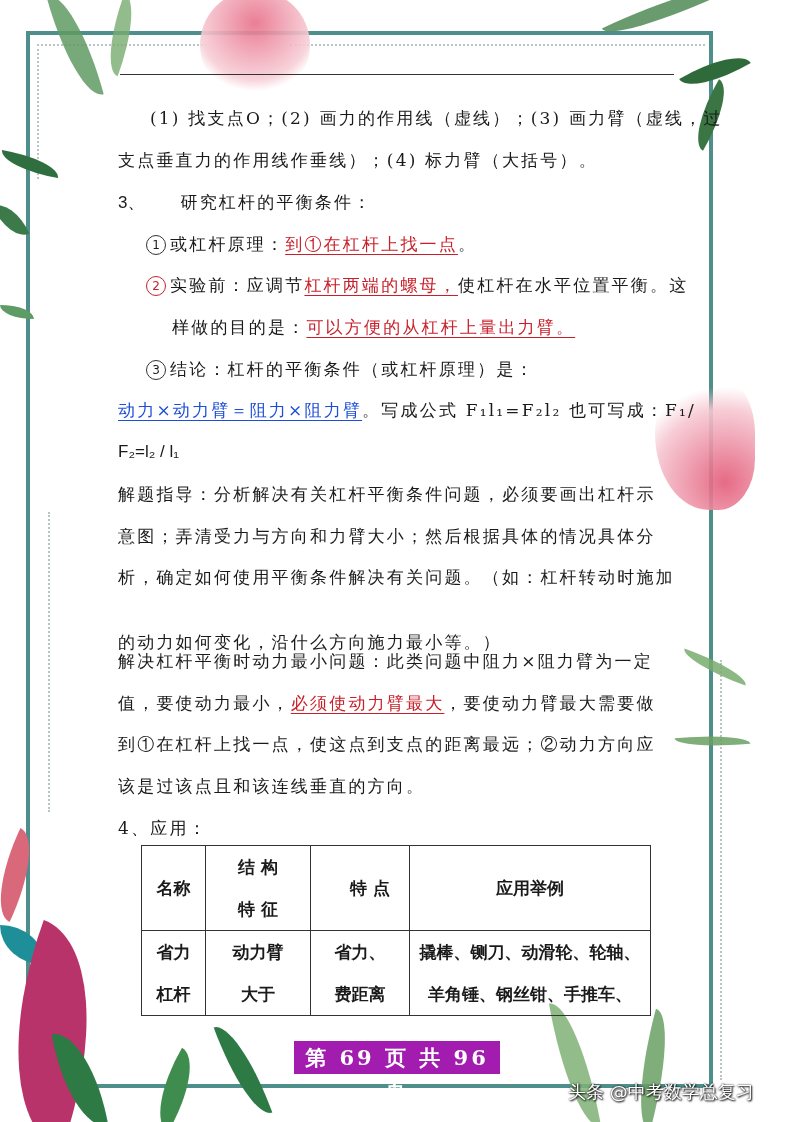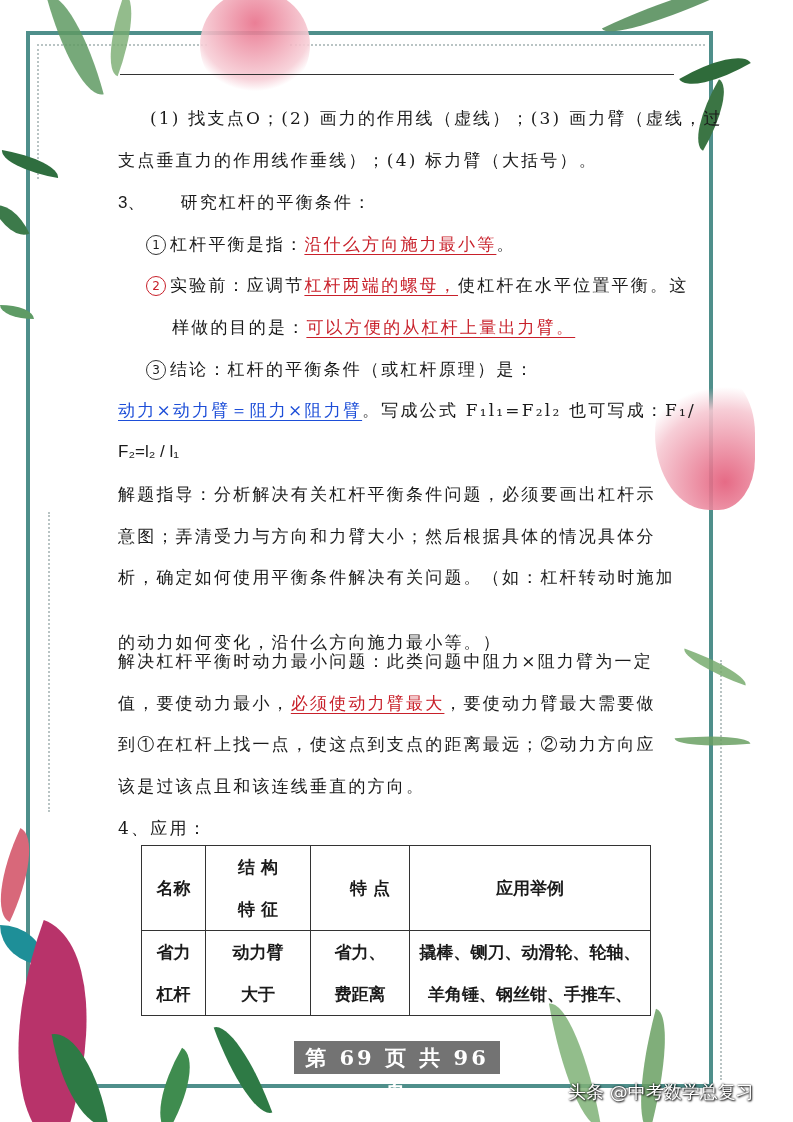--- a/index.html
+++ b/index.html
@@ -13,21 +13,21 @@
   .rule { position:absolute; left:120px; top:74px; width:554px; height:1px; background:#333; }
   .line { position:absolute; left:118px; font-size:17px; letter-spacing:2.2px; white-space:nowrap; line-height:24px; font-weight:normal; }
   .red { color:#c8202a; text-decoration:underline; text-decoration-color:#c8202a; text-underline-offset:4px; }
   .darkred { color:#1d4ed8; text-decoration:underline; text-underline-offset:4px; }
   .circ { display:inline-block; width:18px; height:18px; border:1px solid #333; border-radius:50%;
           font-size:12px; line-height:18px; text-align:center; letter-spacing:0; margin-right:4px; vertical-align:1px; font-family:"DejaVu Sans", sans-serif; }
   .circ.redc { border-color:#c8202a; color:#c8202a; }
   .sans { font-family:"Liberation Sans", sans-serif; letter-spacing:0; }
   table.app { position:absolute; left:141px; top:845px; border-collapse:collapse; font-size:17px; font-weight:bold; }
   table.app td { border:1.5px solid #333; text-align:center; vertical-align:middle; line-height:42px; padding:0; }
-  .badge { position:absolute; left:294px; top:1041px; width:206px; height:33px; background:#737373;
+  .badge { position:absolute; left:294px; top:1041px; width:206px; height:33px; background:#a21caf;
            color:#fff; font-size:21px; font-weight:bold; line-height:33px; text-align:center; letter-spacing:3px; }
   .watermark { position:absolute; left:568px; top:1080px; font-family:"DejaVu Sans", sans-serif; font-size:18px;
                color:#fff; text-shadow:0 0 2px #000, 1px 1px 2px #000; }
   .leaf { position:absolute; border-radius:0 100% 0 100%; }
   .whitepanel { position:absolute; left:748px; top:0; width:45px; height:1122px; background:#fff; }
 </style>
 </head>
 <body>
 
 <div class="frame"></div>
@@ -62,21 +62,21 @@
 <div class="rule"></div>
 
 <div class="line" style="top:106px;left:150px;">(1) 找支点O；(2) 画力的作用线（虚线）；(3) 画力臂（虚线，过</div>
 <div class="line" style="top:148px;">支点垂直力的作用线作垂线）；(4) 标力臂（大括号）。</div>
 
 <div class="line" style="top:190px;text-align:center;">
   <span class="sans">3、</span><span style="display:inline-block;width:36px"></span><span>研究杠杆的平衡条件：</span>
 </div>
 
 <div class="line" style="top:232px;left:146px;">
-  <span class="circ">1</span><span>杠杆平衡是指：</span><span class="red">沿什么方向施力最小等</span><span>。</span>
+  <span class="circ">1</span><span>或杠杆原理：</span><span class="red">到①在杠杆上找一点</span><span>。</span>
 </div>
 
 <div class="line" style="top:273px;left:146px;">
   <span class="circ redc">2</span><span>实验前：应调节</span><span class="red">杠杆两端的螺母，</span><span>使杠杆在水平位置平衡。这</span>
 </div>
 <div class="line" style="top:315px;left:172px;">
   <span>样做的目的是：</span><span class="red">可以方便的从杠杆上量出力臂。</span>
 </div>
 
 <div class="line" style="top:357px;left:146px;">

